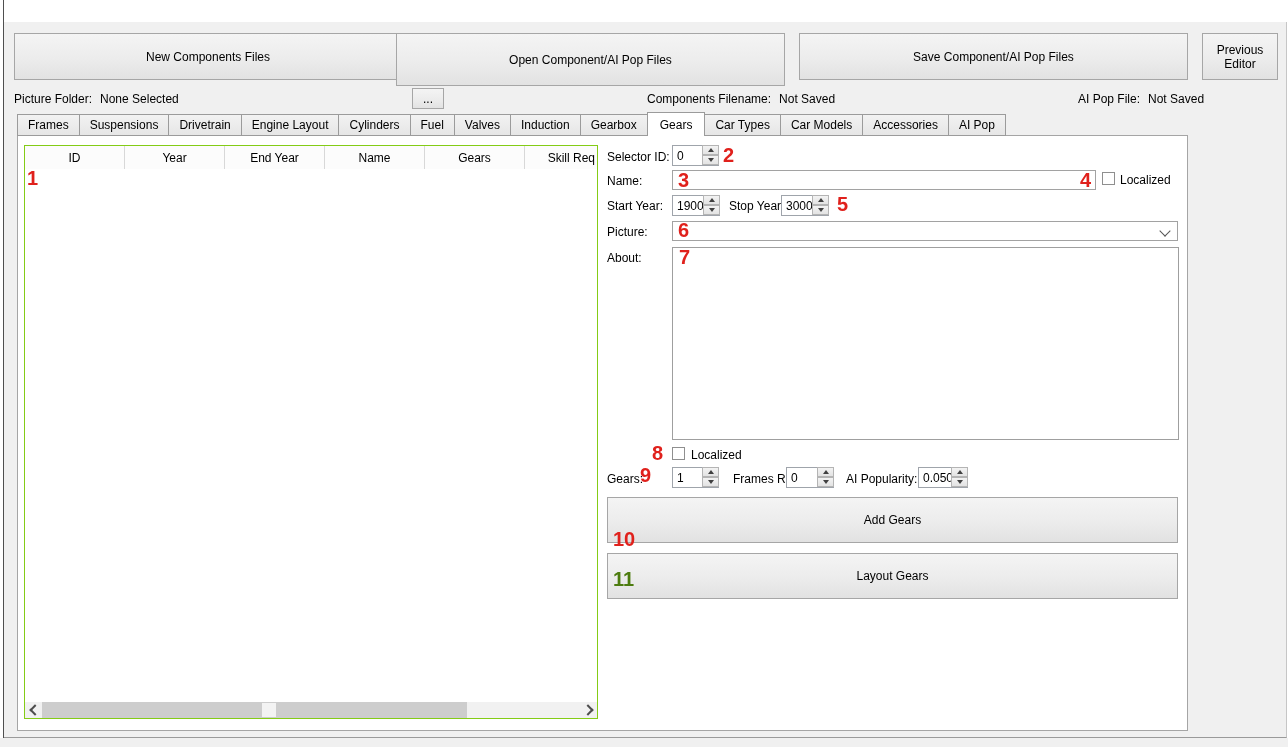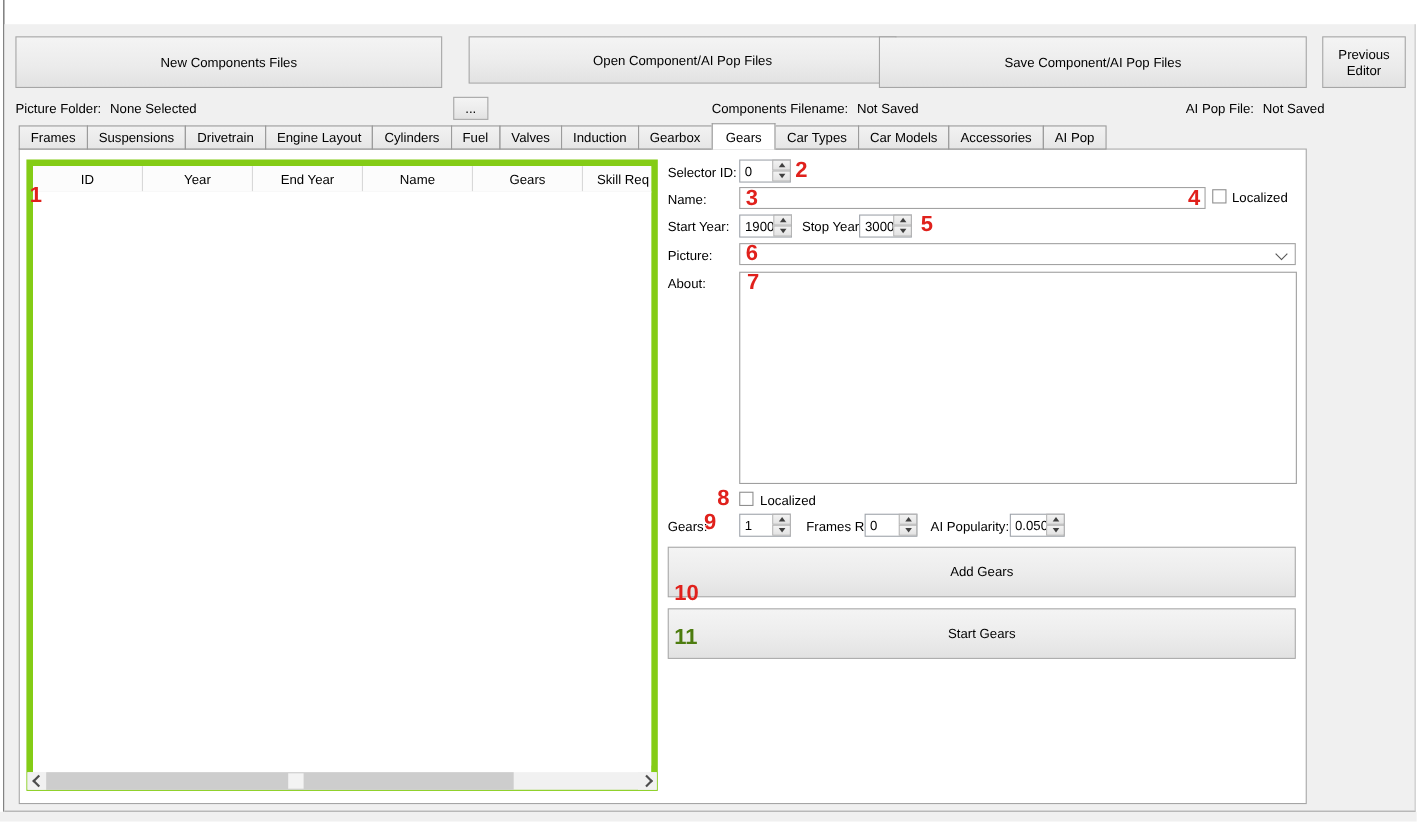--- a/index.html
+++ b/index.html
@@ -33,21 +33,21 @@
     border:1px solid #9b9b9b;
     background:linear-gradient(#f2f2f2,#e6e6e6);
     padding:0 10px;display:flex;align-items:center;font-size:12px;white-space:pre;text-align:center;
   }
   .tab.active{
     height:24px;background:#fff;border-bottom:none;z-index:6;position:relative;padding:0 12px;
   }
 
   .page{left:17px;top:135px;width:1171px;height:596px;background:#fff;border:1px solid #a5a5a5;}
 
-  .table{left:24px;top:145px;width:574px;height:574px;background:#fff;border:6px solid #84cc16;}
+  .table{left:24px;top:145px;width:574px;height:574px;background:#fff;border:1px solid #84cc16;}
   .thead{position:absolute;left:0;top:0;right:0;height:23px;display:flex;
          background:#fcfcfc;border-bottom:1px solid #e3e3e3;}
   .th{box-sizing:border-box;display:flex;align-items:center;justify-content:center;
       font-size:12px;border-right:1px solid #d8d8d8;overflow:hidden;white-space:pre;}
   .th:last-child{border-right:none;justify-content:flex-end;padding-right:2px;}
   .tbody{position:absolute;left:0;top:23px;right:0;bottom:17px;background:#fff;}
 
   .hscroll{left:25px;top:702px;width:572px;height:16px;background:#f1f1f1;}
   .sbtn{position:absolute;top:0;width:17px;height:16px;background:#f1f1f1;
         display:flex;align-items:center;justify-content:center;}
@@ -86,21 +86,21 @@
   .annot{font-size:20px;font-weight:bold;line-height:1;color:#e0211c;z-index:20;white-space:pre;}
 </style>
 </head>
 <body>
 
 <div class="abs left-edge"></div>
 <div class="abs panel"></div>
 <div class="abs bottom-strip"></div>
 
 <button class="abs btn" style="left:14px;top:33px;width:388px;height:47px">New Components Files</button>
-<button class="abs btn" style="left:426px;top:33px;width:389px;height:43px">Open Component/AI Pop Files</button>
+<button class="abs btn" style="left:396px;top:33px;width:389px;height:53px">Open Component/AI Pop Files</button>
 <button class="abs btn" style="left:799px;top:33px;width:389px;height:47px">Save Component/AI Pop Files</button>
 <button class="abs btn" style="left:1202px;top:33px;width:76px;height:47px">Previous Editor</button>
 
 <div class="abs info" style="left:14px;top:92px">
   <span class="lbl">Picture Folder:</span>
   <span class="val">None Selected</span>
 </div>
 <button class="abs btn" style="left:412px;top:88px;width:32px;height:21px">...</button>
 <div class="abs info" style="left:647px;top:92px">
   <span class="lbl">Components Filename:</span>
@@ -239,21 +239,21 @@
     <div class="spin-btn">
         <span class="tri-up"></span>
       </div>
     <div class="spin-btn">
         <span class="tri-down"></span>
       </div>
   </div>
 </div>
 
 <button class="abs btn" style="left:607px;top:497px;width:571px;height:46px">Add Gears</button>
-<button class="abs btn" style="left:607px;top:553px;width:571px;height:46px">Start Gears</button>
+<button class="abs btn" style="left:607px;top:553px;width:571px;height:46px">Layout Gears</button>
 
 <span class="abs annot" style="left: 27px; top: 168px; color: rgb(224, 33, 28);">1</span>
 <span class="abs annot" style="left: 723px; top: 145px; color: rgb(224, 33, 28);">2</span>
 <span class="abs annot" style="left: 678px; top: 170px; color: rgb(224, 33, 28);">3</span>
 <span class="abs annot" style="left: 1080px; top: 170px; color: rgb(224, 33, 28);">4</span>
 <span class="abs annot" style="left: 837px; top: 194px; color: rgb(224, 33, 28);">5</span>
 <span class="abs annot" style="left: 678px; top: 220px; color: rgb(224, 33, 28);">6</span>
 <span class="abs annot" style="left: 679px; top: 247px; color: rgb(224, 33, 28);">7</span>
 <span class="abs annot" style="left: 652px; top: 443px; color: rgb(224, 33, 28);">8</span>
 <span class="abs annot" style="left: 640px; top: 465px; color: rgb(224, 33, 28);">9</span>

